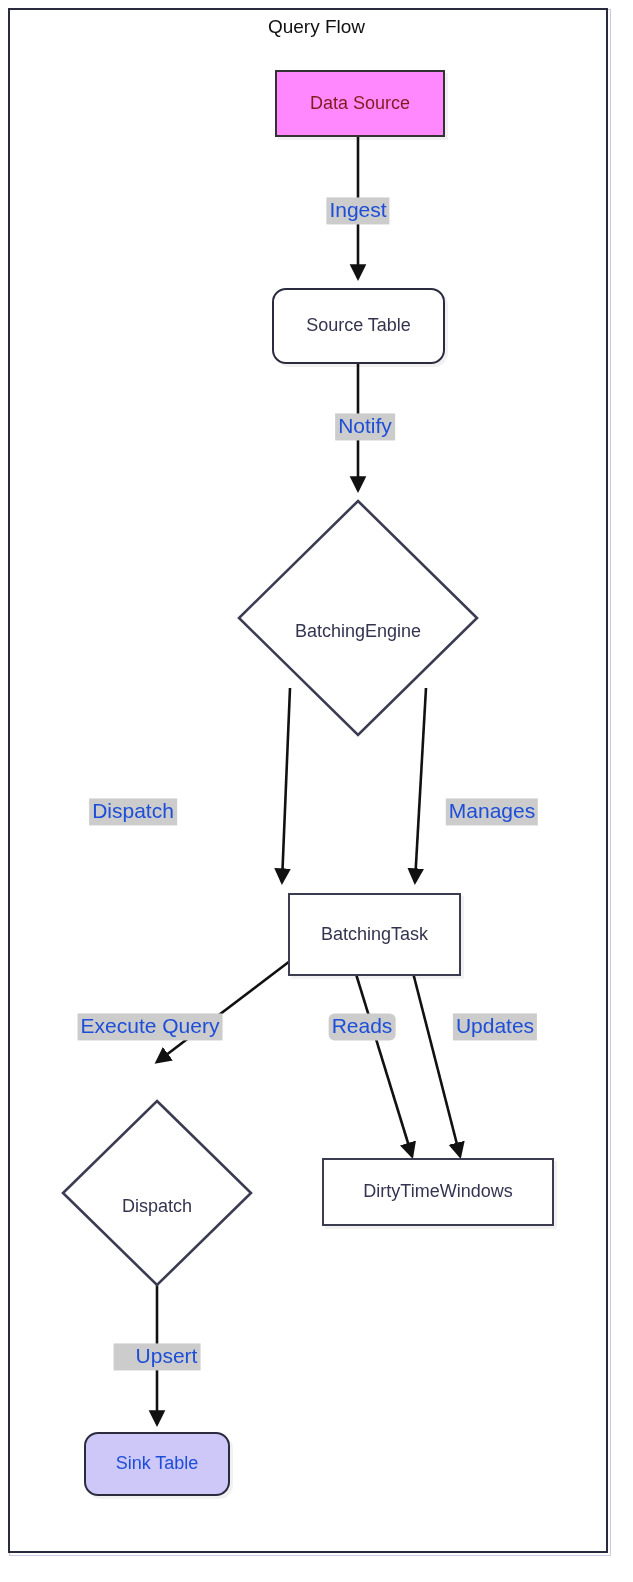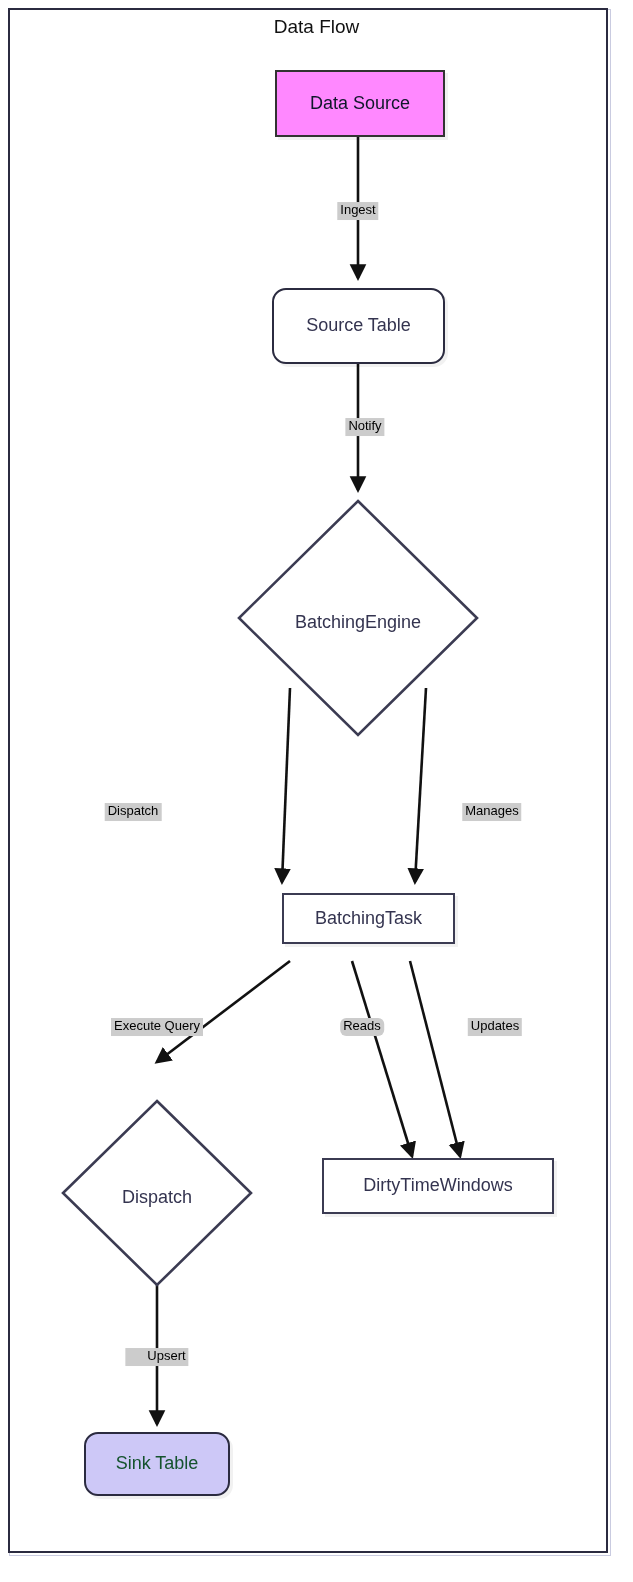--- a/index.html
+++ b/index.html
@@ -74,72 +74,72 @@
   }
   .node-rounded {
     background: #ffffff;
     border: 2.6px solid #2b2b40;
     border-radius: 14px;
     box-shadow: 3px 3px 0 rgba(0,0,0,0.055);
   }
   .node-source {
     background: #ff88ff;
     border: 2.6px solid #333333;
-    color: #0f172a;
+    color: #7f1d1d;
     box-shadow: 3px 3px 0 rgba(0,0,0,0.055);
   }
   .node-sink {
     background: #cdc8f7;
     border: 2.6px solid #2b2b40;
     border-radius: 14px;
-    color: #14532d;
+    color: #1d4ed8;
     box-shadow: 3px 3px 0 rgba(0,0,0,0.055);
   }
   .node-diamond-wrap {
     position: absolute;
   }
   .node-diamond-wrap svg {
     position: absolute;
     left: 0;
     top: 0;
     overflow: visible;
   }
   .node-diamond-label {
     position: absolute;
     left: 0;
-    top: 4px;
+    top: 13px;
     width: 100%;
     height: 100%;
     display: flex;
     align-items: center;
     justify-content: center;
     font-size: 18px;
     color: #343450;
     text-align: center;
   }
   .edge-label {
     position: absolute;
     background: #cccccc;
-    color: #000000;
-    font-size: 13px;
+    color: #1d4ed8;
+    font-size: 21px;
     padding: 1px 3px 2px 3px;
     white-space: nowrap;
     transform: translate(-50%, -50%);
     line-height: 1.15;
   }
 </style>
 </head>
 <body>
 
 <div id="canvas">
 
   <div id="frame-outline"></div>
   <div id="frame"></div>
 
-  <div id="diagram-title">Data Flow</div>
+  <div id="diagram-title">Query Flow</div>
 
   <svg id="edges" viewBox="0 0 633 1582">
     <defs>
       <marker id="arrow" viewBox="0 0 12 12" refX="9" refY="6" markerWidth="7" markerHeight="7" orient="auto-start-reverse">
         <path d="M 0 0.5 L 11 6 L 0 11.5 z" fill="#111111"></path>
       </marker>
     </defs>
 
     <path d="M 358,137 L 358,278" stroke="#111111" stroke-width="2.6" fill="none" marker-end="url(#arrow)"></path>
 
@@ -166,48 +166,48 @@
     <span>Source Table</span>
   </div>
 
   <div class="node-diamond-wrap" style="left:236px; top:498px; width:244px; height:240px;">
     <svg width="244" height="240" viewBox="0 0 244 240">
       <polygon points="122,3 241,120 122,237 3,120" fill="#ffffff" stroke="#3b3b52" stroke-width="2.6"></polygon>
     </svg>
     <div class="node-diamond-label">BatchingEngine</div>
   </div>
 
-  <div class="node node-rect" style="left:282px; top:893px; width:173px; height:51px;">
+  <div class="node node-rect" style="left:288px; top:893px; width:173px; height:83px;">
     <span>BatchingTask</span>
   </div>
 
   <div class="node-diamond-wrap" style="left:60px; top:1098px; width:194px; height:190px;">
     <svg width="194" height="190" viewBox="0 0 194 190">
       <polygon points="97,3 191,95 97,187 3,95" fill="#ffffff" stroke="#3b3b52" stroke-width="2.6"></polygon>
     </svg>
     <div class="node-diamond-label">Dispatch</div>
   </div>
 
-  <div class="node node-rect" style="left:322px; top:1158px; width:232px; height:56px;">
+  <div class="node node-rect" style="left:322px; top:1158px; width:232px; height:68px;">
     <span>DirtyTimeWindows</span>
   </div>
 
   <div class="node node-sink" style="left:84px; top:1432px; width:146px; height:64px;">
     <span>Sink Table</span>
   </div>
 
   <div class="edge-label" style="left:358px; top:211px;">Ingest</div>
 
   <div class="edge-label" style="left:365px; top:427px;">Notify</div>
 
   <div class="edge-label" style="left:133px; top:812px;">Dispatch</div>
 
   <div class="edge-label" style="left:492px; top:812px;">Manages</div>
 
-  <div class="edge-label" style="left:157px; top:1027px;">Execute Query</div>
+  <div class="edge-label" style="left:150px; top:1027px;">Execute Query</div>
 
   <div class="edge-label" style="left:362px; top:1027px;border-radius:6px;">Reads</div>
 
   <div class="edge-label" style="left:495px; top:1027px;">Updates</div>
 
   <div class="edge-label" style="left:157px; top:1357px;padding-left:22px;">Upsert</div>
 
 </div>
 
 </body></html>

